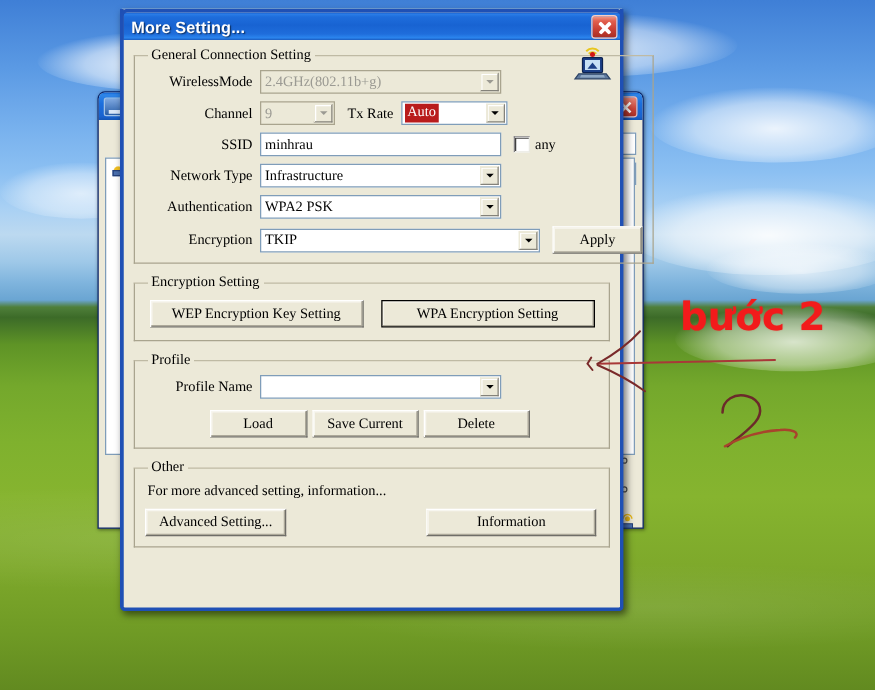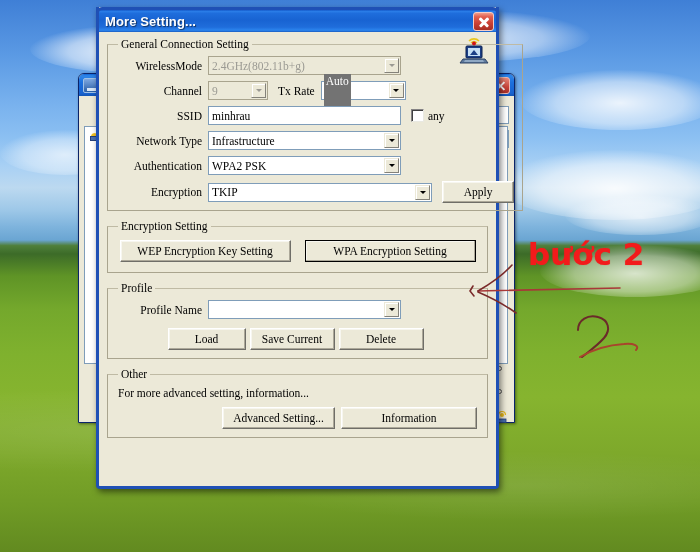--- a/index.html
+++ b/index.html
@@ -218,22 +218,22 @@
     border-right: 3.5px solid transparent;
     border-top: 3.5px solid #000;
   }
   .combo.disabled, .input.disabled {
     background: #ece9d8;
     color: #9b9a93;
     border-color: #a9a48e;
   }
   .combo.disabled .arrow::after { border-top-color: #9b9a93; }
   .combo .sel-hl {
-    background: #737373; color: #fff;
-    padding: 1px 2px 19px 2px;
+    background: #b91c1c; color: #fff;
+    padding: 1px 2px 1px 2px;
     font-size: 11.5px; line-height: 13px;
     margin-left: -1px;
   }
 
   
   .btn {
     background: #ece9d8;
     border: 1px solid;
     border-color: #fff #6f6e68 #6f6e68 #fff;
     box-shadow: inset -1px -1px 0 #aca899, inset 1px 1px 0 #f7f6ef;
@@ -268,21 +268,21 @@
     width: 32px; height: 30px;
   }
 
   .static-text { font-size: 11.5px; color: #000; margin: 1px 0 8px 2px; }
 
   .btn-row { display: flex; justify-content: center; gap: 8px; }
 
   
   #annot-text {
     position: absolute;
-    left: 528px; top: 236px;
+    left: 544px; top: 236px;
     color: #f21b1b;
     font-size: 31px;
     font-weight: bold;
     font-family: "DejaVu Sans", sans-serif;
     text-shadow: 0 0 1px rgba(242,27,27,.6);
     white-space: nowrap;
     pointer-events: none;
     text-align: right;
   }
   #annot-svg {
@@ -438,21 +438,21 @@
         <div class="btn-row" style="gap:4px; margin-top:9px; padding-right:4px;">
           <span class="btn" style="width:78px;">Load</span>
           <span class="btn" style="width:85px;">Save Current</span>
           <span class="btn" style="width:85px;">Delete</span>
         </div>
       </fieldset>
 
       <fieldset class="group" style="margin-bottom:0;">
         <legend>Other</legend>
         <div class="static-text">For more advanced setting, information...</div>
-        <div class="btn-row" style="gap:6px; justify-content:flex-end; padding-right:2px;">
+        <div class="btn-row" style="gap:6px; justify-content:space-between; padding-right:2px;">
           <span class="btn" style="width:113px;">Advanced Setting...</span>
           <span class="btn" style="width:136px;">Information</span>
         </div>
       </fieldset>
 
     </div>
   </div>
 
   <svg id="annot-svg" viewBox="0 0 700 552">
 

